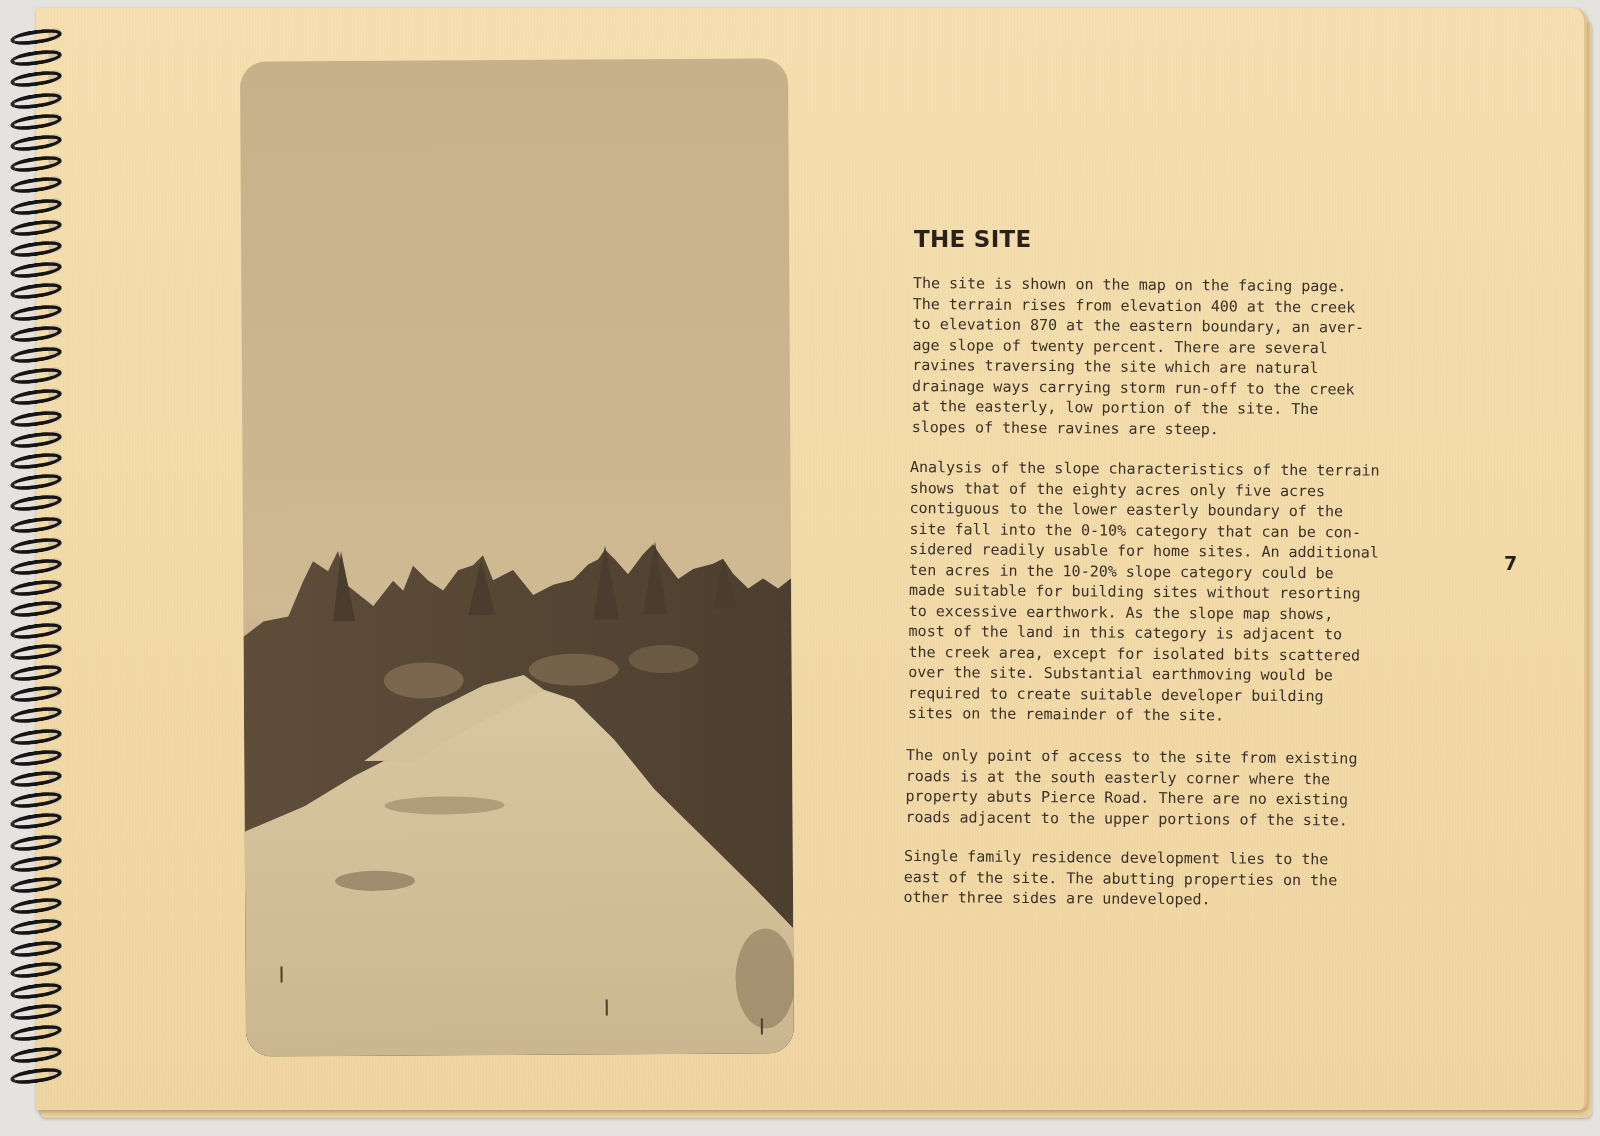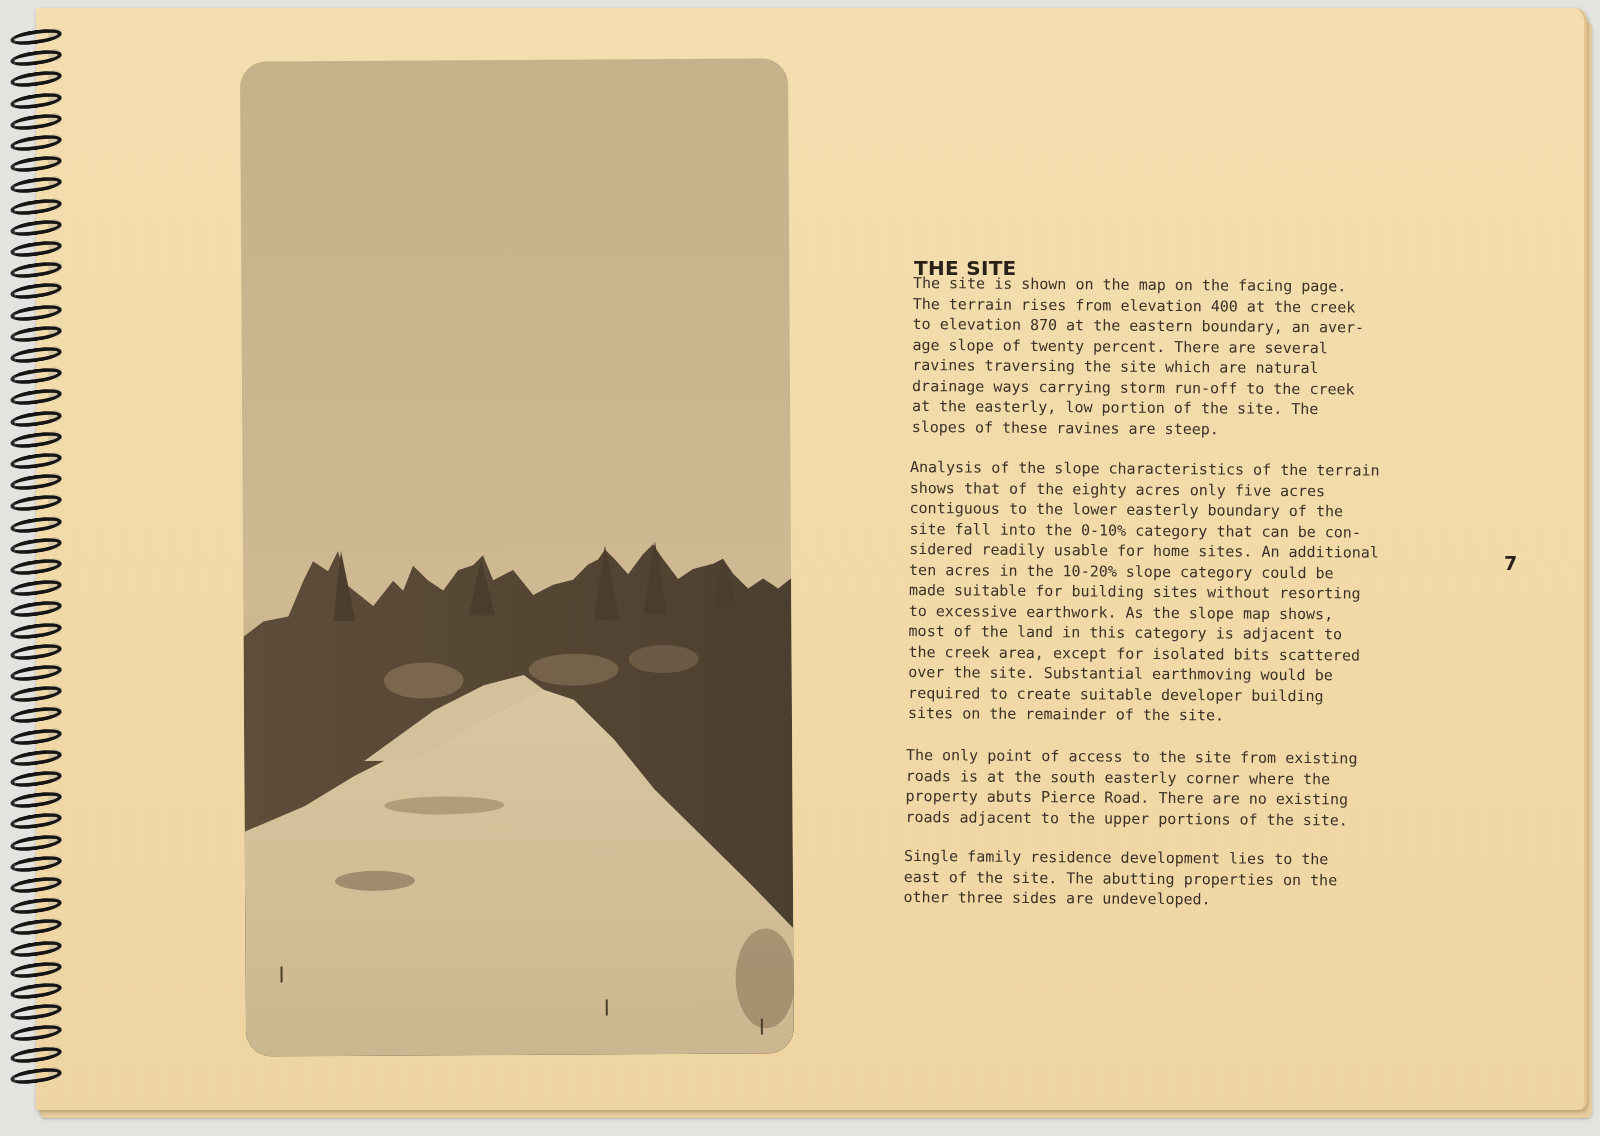--- a/index.html
+++ b/index.html
@@ -41,21 +41,21 @@
     position: absolute; left: 243px; top: 60px; width: 548px; height: 995px;
     border-radius: 26px 26px 26px 26px;
     overflow: hidden;
     background: linear-gradient(180deg, #c6b18a 0%, #cbb690 40%, #cfba93 55%, #c8b38c 58%);
     transform: rotate(-0.35deg);
   }
   .photo svg { position: absolute; left: 0; top: 0; }
   .heading {
     position: absolute; left: 914px; top: 226px;
     font-family: "DejaVu Sans", sans-serif; font-weight: bold;
-    font-size: 20px; letter-spacing: 0.3px; color: #2a221a; margin-top: 30px;
+    font-size: 23px; letter-spacing: 0.3px; color: #2a221a;
   }
   .para {
     position: absolute; width: 480px;
     font-family: "DejaVu Sans Mono", monospace;
     font-size: 15px; line-height: 20.5px; color: #3a3128;
     white-space: pre-line;
     transform: rotate(0.45deg); transform-origin: left top;
   }
   .page-num {
     position: absolute; left: 1504px; top: 552px;

